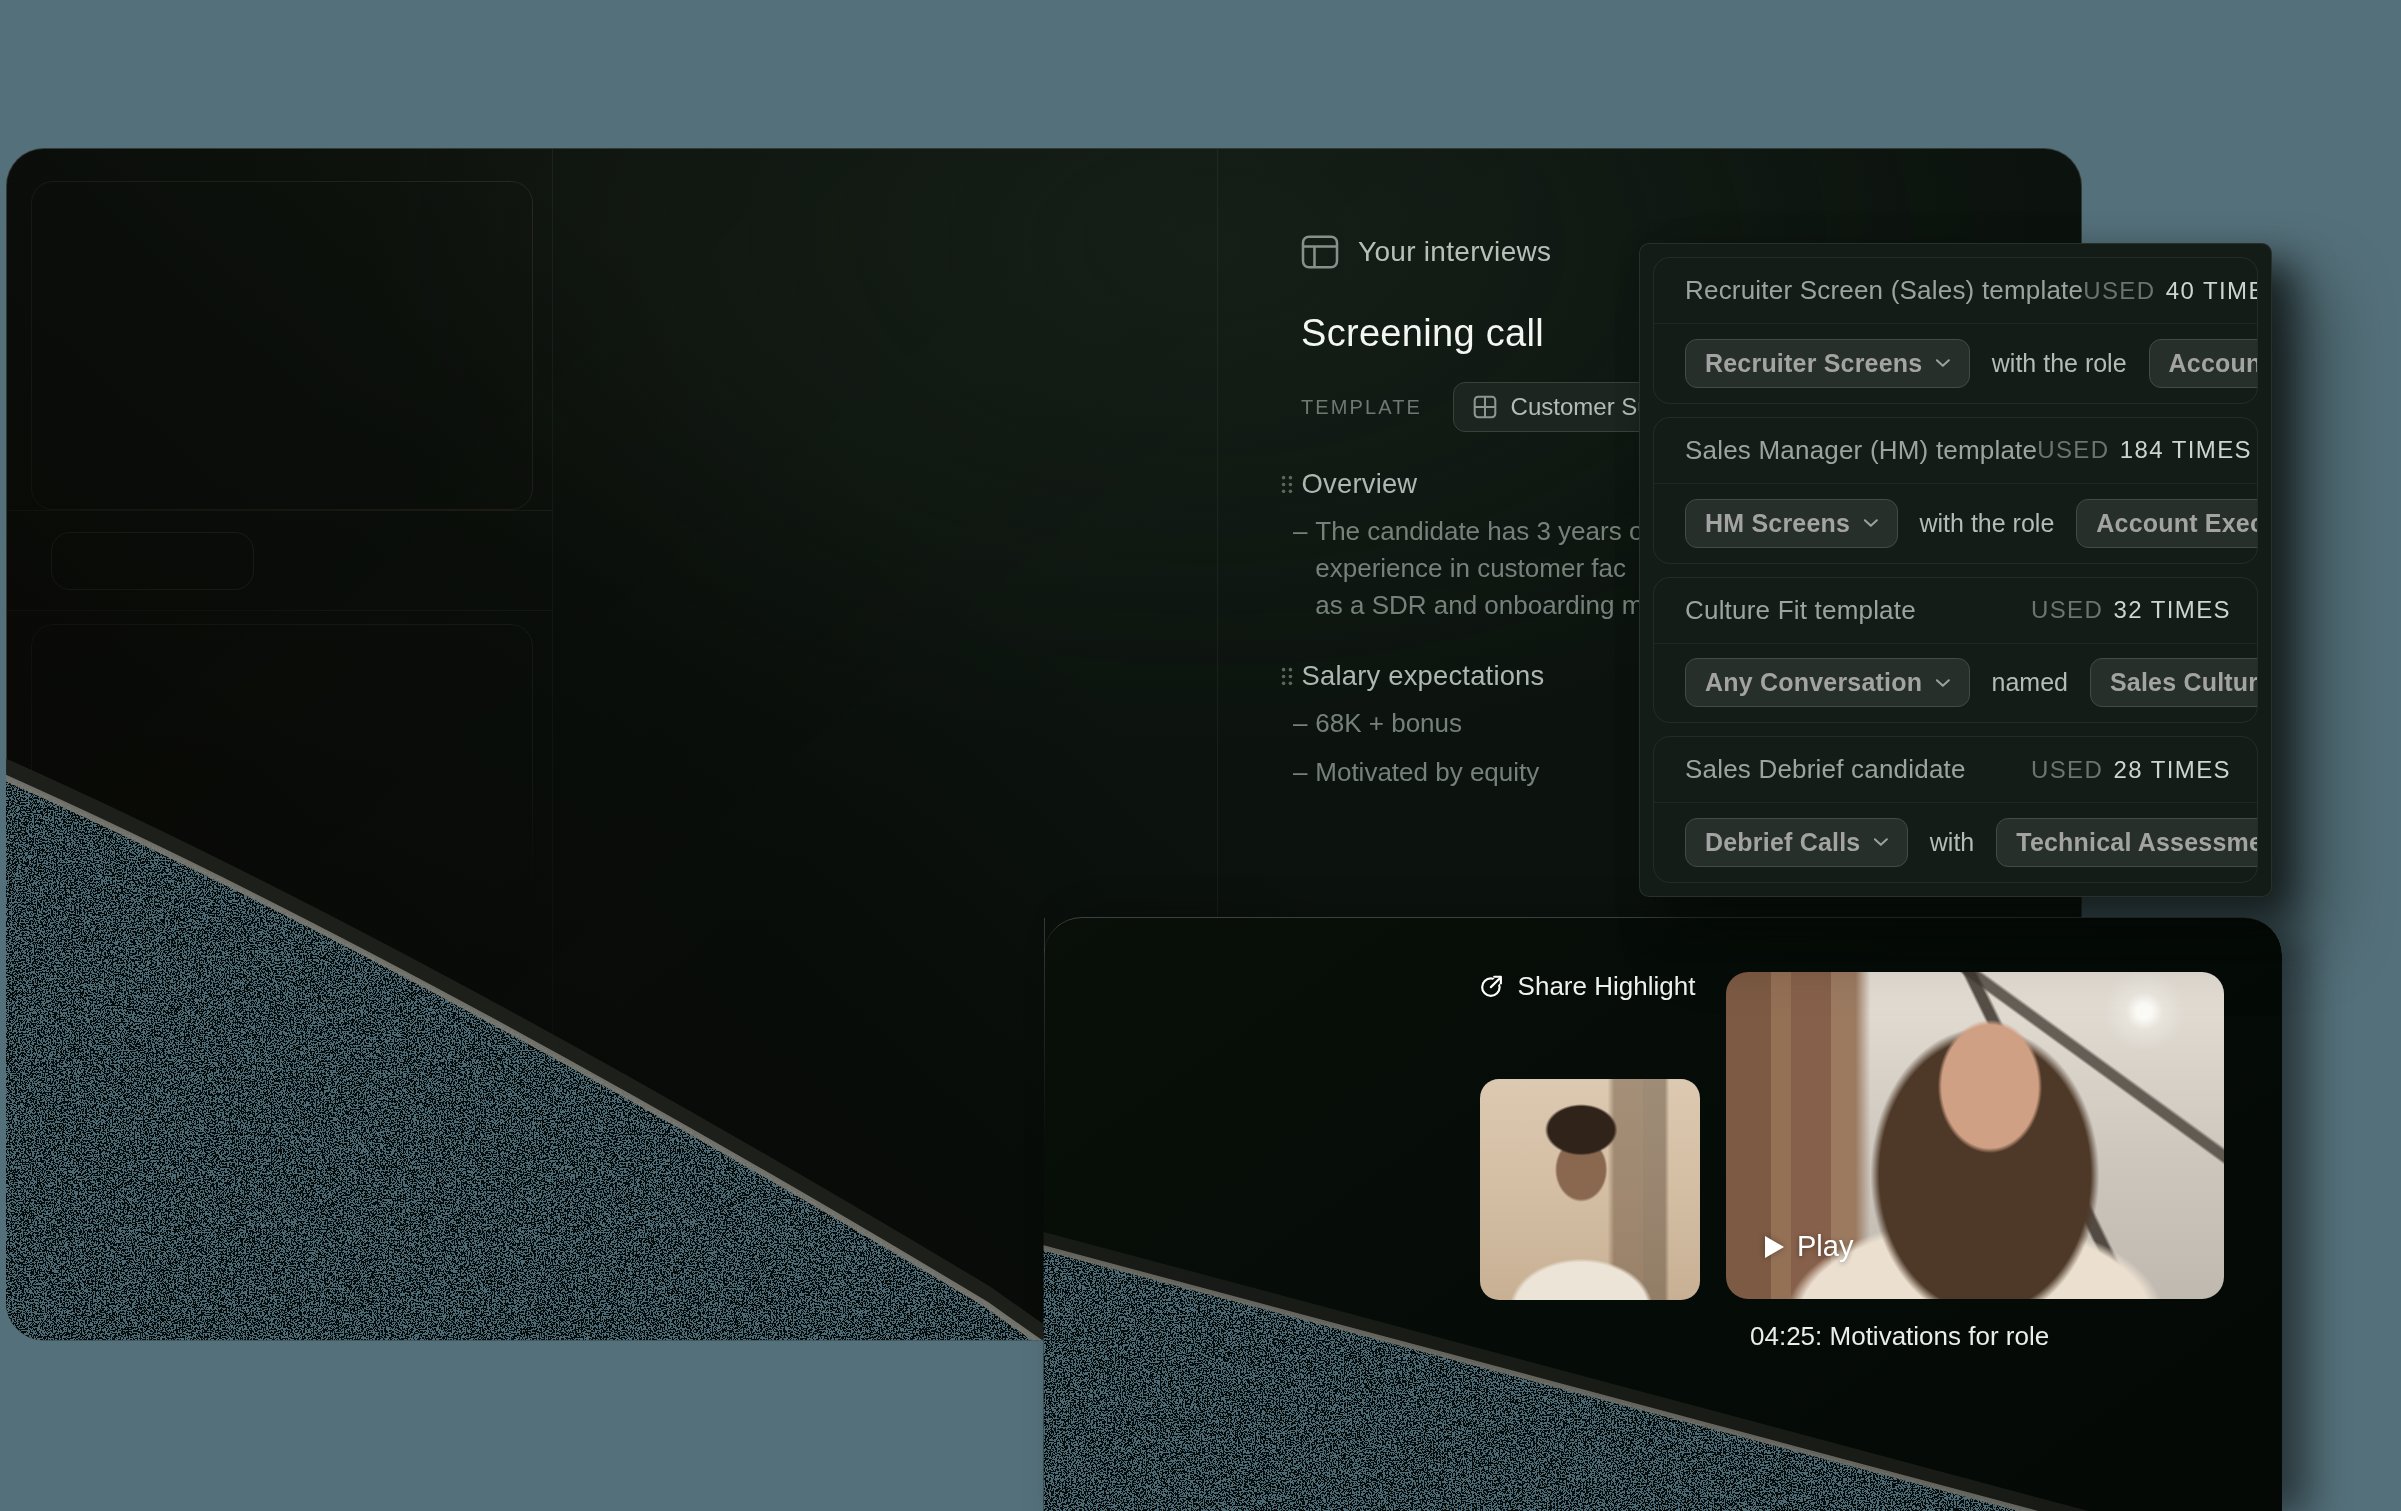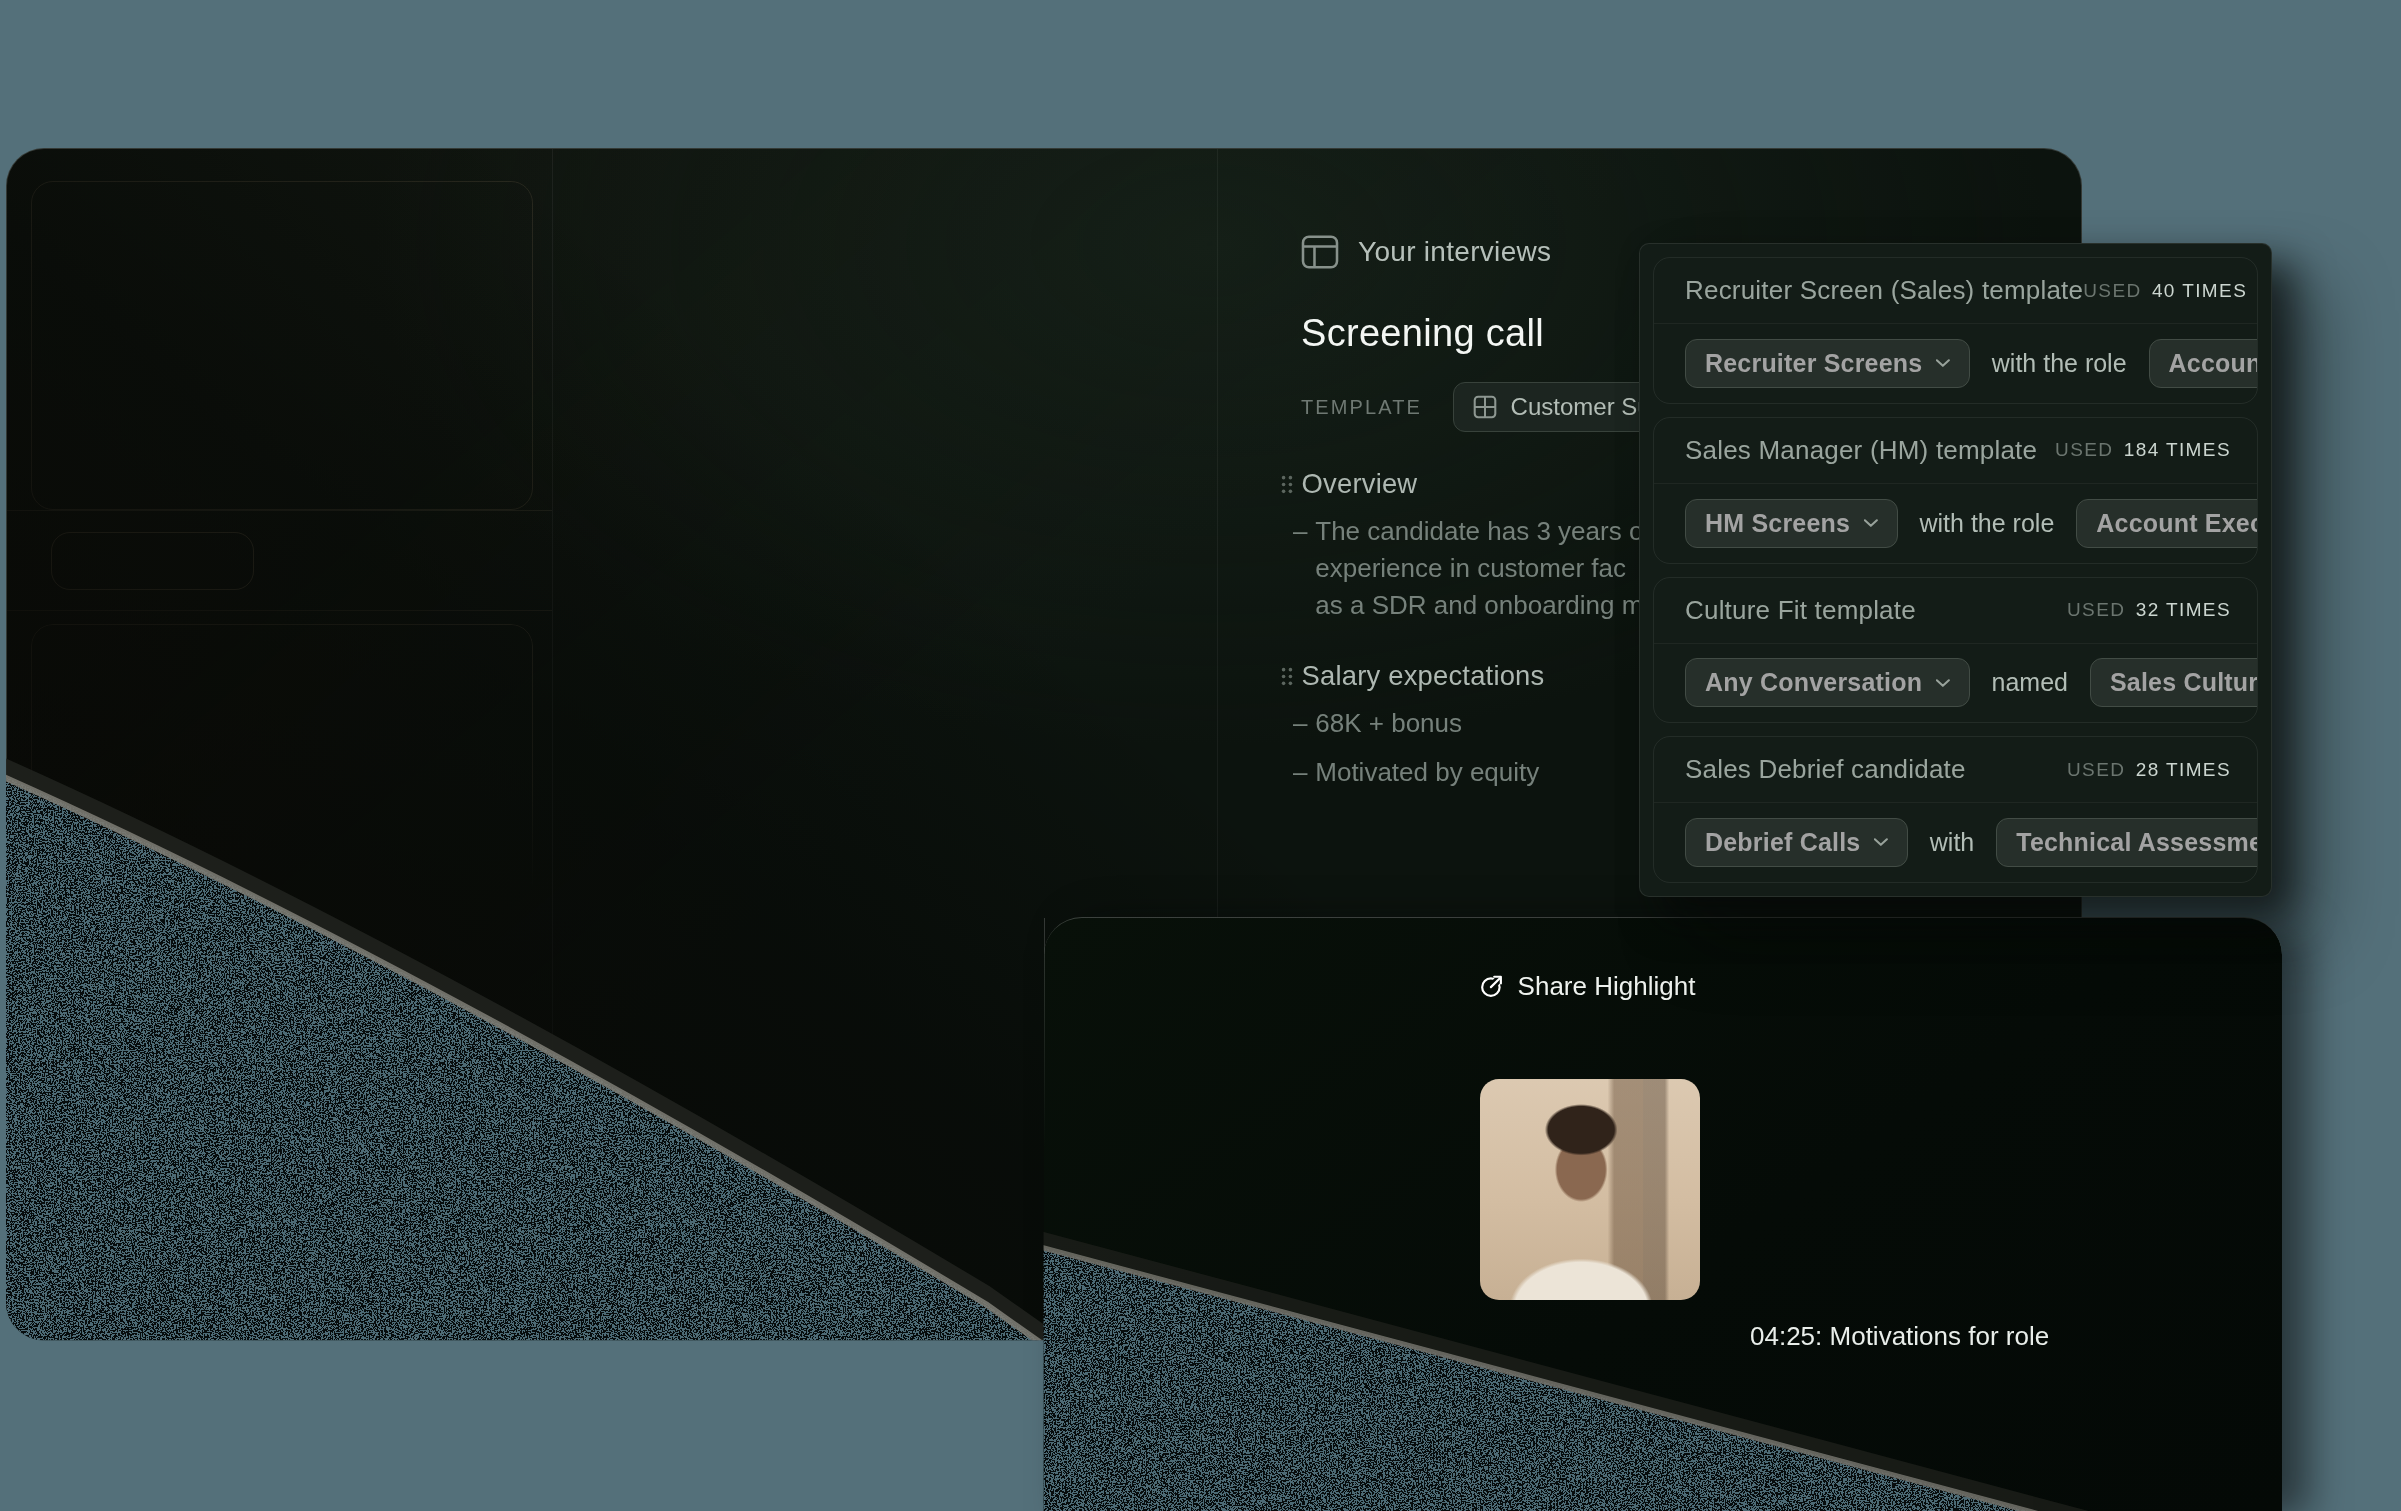--- a/index.html
+++ b/index.html
@@ -55,21 +55,21 @@
 
   
   .templates-card{position:absolute;left:1639px;top:243px;width:633px;height:654px;z-index:40;
     background:#131c17;border:0.9px solid rgba(255,255,255,.09);border-radius:10px;
     box-shadow:22px 20.6px 38px rgba(5,8,7,.7), 51px 43px 69px rgba(5,8,7,.35);
     display:flex;flex-direction:column;gap:13px;padding:13px;}
   .tpl-section{flex:1;border:0.9px solid rgba(255,255,255,.07);border-radius:17px;display:flex;flex-direction:column;overflow:hidden;}
   .tpl-head{height:66px;flex:none;display:flex;align-items:center;justify-content:space-between;
     padding:0 26px 0 31px;border-bottom:0.9px solid rgba(255,255,255,.05);}
   .tpl-title{font-size:26px;color:#9aa59e;letter-spacing:0.2px;white-space:nowrap;}
-  .tpl-used{display:flex;gap:10.3px;font-size:19px;font-weight:500;letter-spacing:1.4px;white-space:nowrap;}
+  .tpl-used{display:flex;gap:10.3px;font-size:24px;font-weight:500;letter-spacing:1.4px;white-space:nowrap;}
   .tpl-used .u-label{color:#6b756f;}
   .tpl-used .u-value{color:#ccd6d0;}
   .tpl-controls{flex:1;display:flex;align-items:center;gap:22px;padding:0 31px;}
   .chip{display:flex;align-items:center;gap:13.7px;height:49px;padding:0 19px;border-radius:12px;
     background:#262f2a;border:0.9px solid #424c45;cursor:pointer;white-space:nowrap;}
   .chip span{font-size:25px;font-weight:700;color:#a3a3a3;letter-spacing:0.2px;}
   .connector{font-size:25px;color:#b2bdb6;white-space:nowrap;}
 
   
   .highlight-panel{position:absolute;left:1044px;top:917px;width:1238px;height:594px;z-index:20;
@@ -203,20 +203,26 @@
         <circle cx="15.5" cy="17" r="10.5" fill="none" stroke="#ffffff" stroke-width="2.6"></circle>
         <line x1="15.5" y1="17" x2="27" y2="5.5" stroke="#050b07" stroke-width="9"></line>
         <line x1="15.5" y1="17" x2="26" y2="6.5" stroke="#ffffff" stroke-width="2.6" stroke-linecap="round"></line>
         <path d="M19.5 4.5 h8 v8" fill="none" stroke="#ffffff" stroke-width="2.6" stroke-linejoin="round" stroke-linecap="round"></path>
       </svg>
       <span>Share Highlight</span>
     </div>
 
     <div class="thumb thumb-small"></div>
 
+    <div class="thumb thumb-large">
+      <div class="play-overlay">
+        <div class="play-tri"></div>
+        <span>Play</span>
+      </div>
+    </div>
 
     <div class="caption">04:25: Motivations for role</div>
   </section>
 
   <svg class="noise-svg" width="2401" height="1511" viewBox="0 0 2800 1762">
     <defs>
       <clipPath id="clipWin">
           <rect x="7" y="173" width="2421" height="1390" rx="44"></rect>
         </clipPath>
       <clipPath id="clipPanel">

